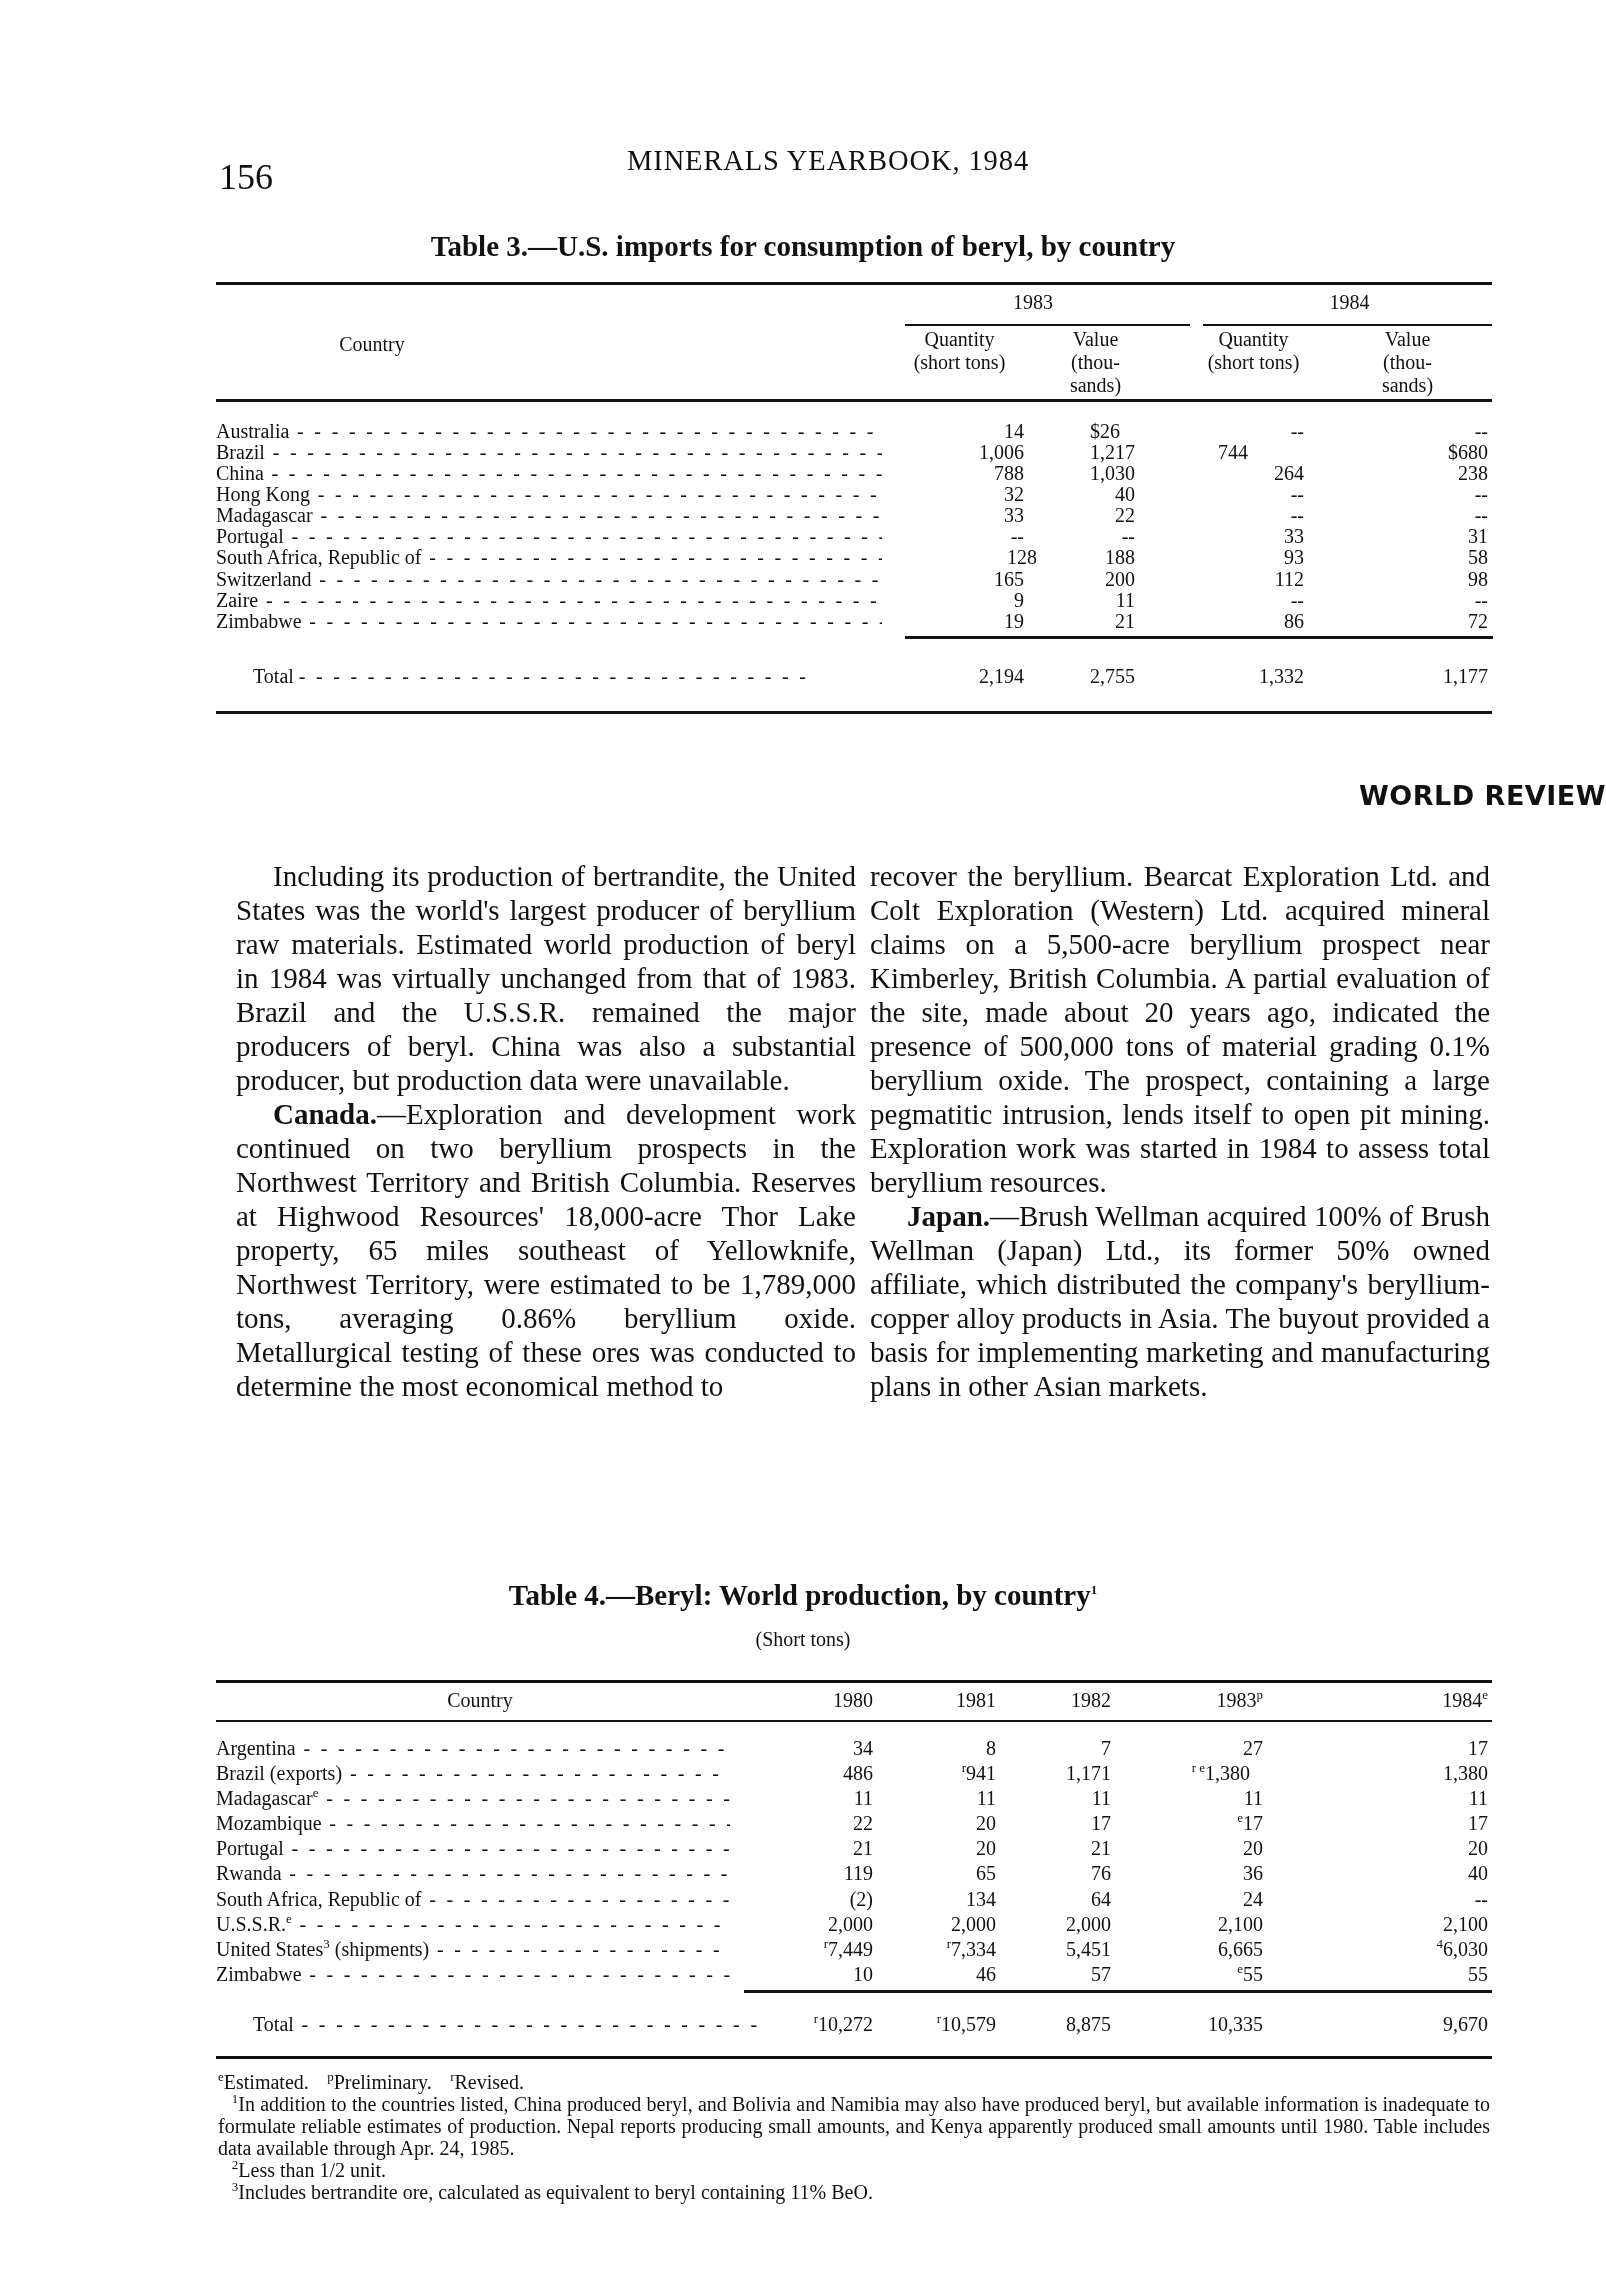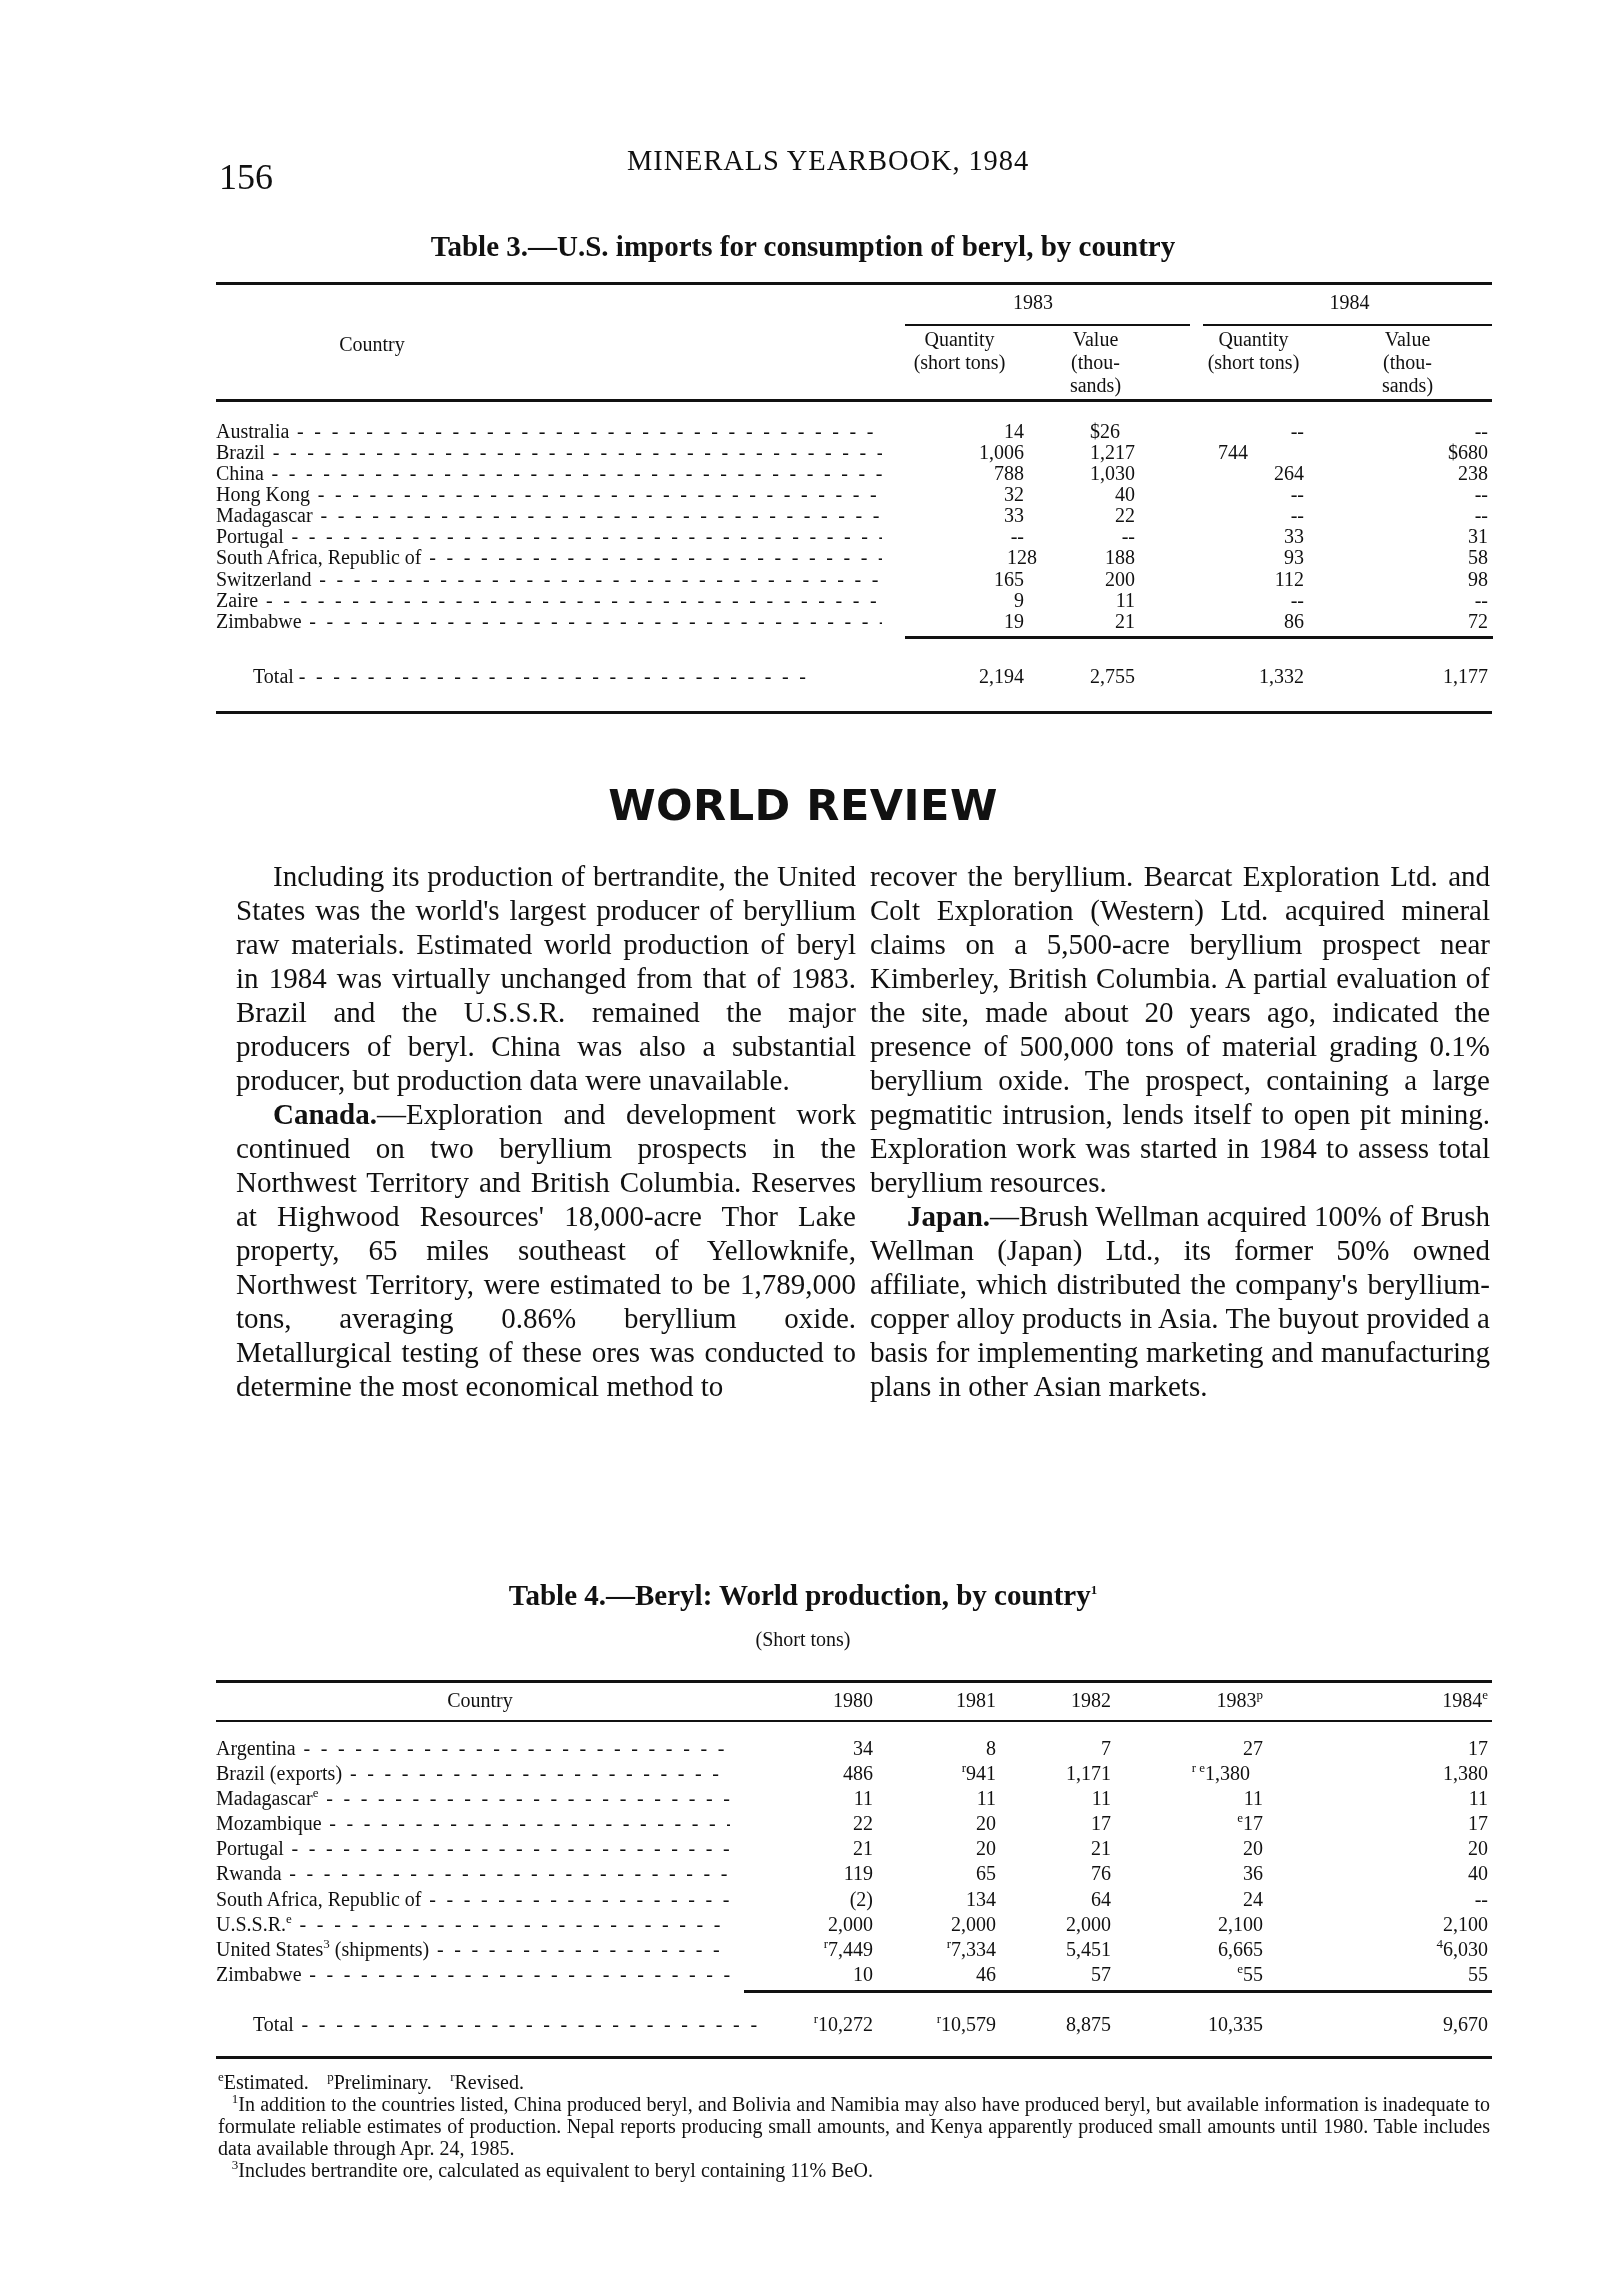--- a/index.html
+++ b/index.html
@@ -16,21 +16,21 @@
   .rule-thin { background: #111; height: 1.8px; }
   .row { position: absolute; left: 0; width: 100%; height: 23px; font-size: 20px; line-height: 23px; font-family: "Liberation Serif", serif; }
   .cname { position: absolute; left: 0; white-space: nowrap; overflow: hidden; }
   .cname .leader { color: #111; letter-spacing: 2.8px; }
   .num { position: absolute; text-align: right; white-space: nowrap; }
   .hdr { position: absolute; font-size: 20px; line-height: 23px; text-align: center; font-family: "Liberation Serif", serif; }
   sup { font-size: 13px; vertical-align: super; line-height: 0; }
   .body-col { position: absolute; width: 620px; font-size: 29px; line-height: 34px; text-align: justify; font-family: "Liberation Serif", serif; }
   .body-col p { text-indent: 37px; }
   .body-col p.noindent { text-indent: 0; }
-  .world-review { left: 0; width: 100%; text-align: center; top: 780px; font-family: "DejaVu Sans", sans-serif; font-weight: bold; font-size: 43px; letter-spacing: 0.5px; }
+  .world-review { left: 0; width: 100%; text-align: right; top: 780px; font-family: "DejaVu Sans", sans-serif; font-weight: bold; font-size: 27px; letter-spacing: 0.5px; }
   .footnotes { position: absolute; left: 218px; width: 1272px; font-size: 20px; line-height: 22px; font-family: "Liberation Serif", serif; text-align: justify; }
   .footnotes p.ind { text-indent: 13.8px; }
 </style>
 </head>
 <body>
 
 <div class="abs page-num">156</div>
 <div class="abs running-head">MINERALS YEARBOOK, 1984</div>
 
 <div class="abs tbl-title" style="top:230px;">Table 3.—U.S. imports for consumption of beryl, by country</div>
@@ -251,16 +251,17 @@
         <span class="num" style="left: 1102px; width: 170px;"><span>9,670</span></span>
       </div>
     </div>
   <div class="abs rule-thick" style="left:0; top:376px; width:1276px;"></div>
 </div>
 
 <div class="footnotes" style="top:2071px;">
   <p id="legend"><span style="margin-right: 18.4px;"><sup>e</sup><span>Estimated.</span></span><span style="margin-right: 18.4px;"><sup>p</sup><span>Preliminary.</span></span><span style="margin-right: 18.4px;"><sup>r</sup><span>Revised.</span></span></p>
   <div id="fnlist">
       <p class="ind"><sup>1</sup><span>In addition to the countries listed, China produced beryl, and Bolivia and Namibia may also have produced beryl, but available information is inadequate to formulate reliable estimates of production. Nepal reports producing small amounts, and Kenya apparently produced small amounts until 1980. Table includes data available through Apr. 24, 1985.</span></p>
+      <p class="ind"><sup>2</sup><span>Less than 1/2 unit.</span></p>
       <p class="ind"><sup>3</sup><span>Includes bertrandite ore, calculated as equivalent to beryl containing 11% BeO.</span></p>
     </div>
 </div>
 
 
 </body></html>

